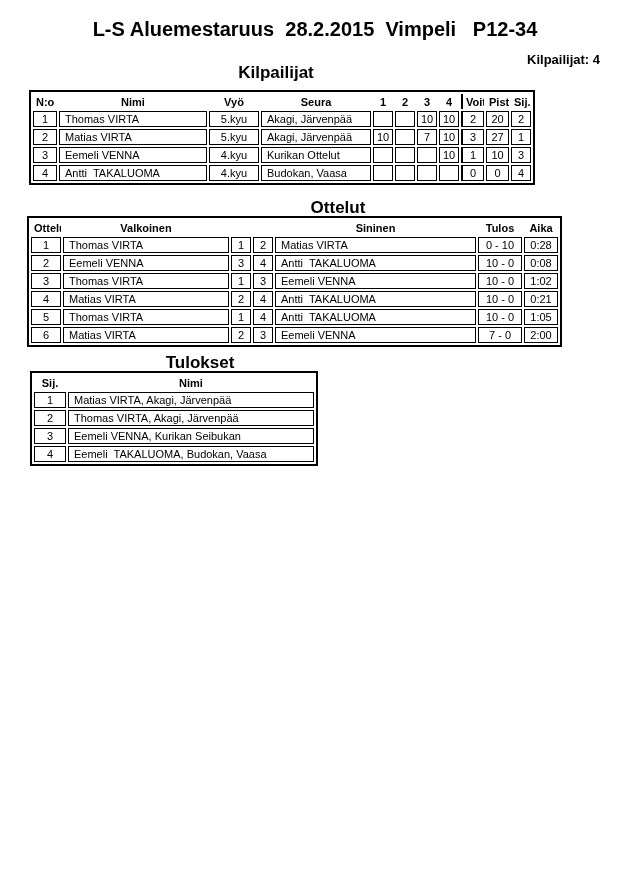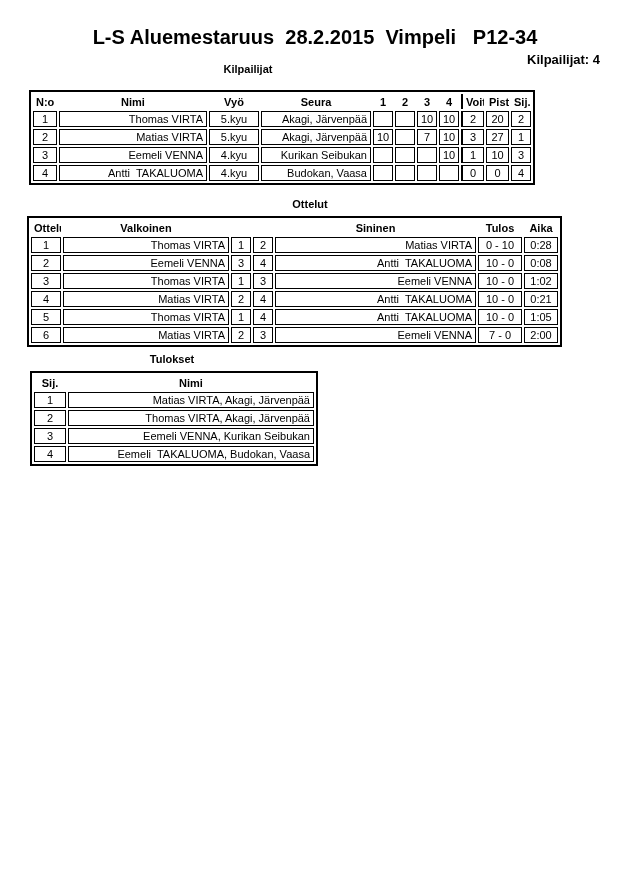--- a/index.html
+++ b/index.html
@@ -5,32 +5,32 @@
   html,body{margin:0;padding:0;}
   .page{
     position:relative;
     width:630px;height:891px;
     background:#ffffff;
     font-family:"Liberation Sans", sans-serif;
     color:#000;
     overflow:hidden;
   }
   .title{
-    position:absolute;top:26px;left:0;width:630px;
+    position:absolute;top:18px;left:0;width:630px;
     text-align:center;font-size:20px;font-weight:bold;
     white-space:pre;letter-spacing:0px;
   }
   .count{
     position:absolute;top:52px;right:30px;
     font-size:13px;font-weight:bold;
   }
   .sec-heading{
     position:absolute;
     transform:translateX(-50%);
-    font-size:11px;font-weight:bold;white-space:pre;
+    font-size:17px;font-weight:bold;white-space:pre;margin-left:28px;
   }
   #h-kilpailijat{top:63px;left:248px;}
   #h-ottelut{top:198px;left:310px;}
   #h-tulokset{top:353px;left:172px;}
 
   table.tbl{
     position:absolute;
     border-collapse:separate;
     border-spacing:2px;
     border:2px solid #000;
@@ -56,21 +56,21 @@
     height:15px;
     text-align:center;
     margin-left:8px;
   }
   .tbl td{
     border:1px solid #000;
     height:16px;
     text-align:center;
   }
   .tbl th.al, .tbl td.al{text-align:left;}
-  .tbl td.al{padding-left:5px;text-align:right;}
+  .tbl td.al{padding-left:5px;}
   .gl{border-left:2px solid #000 !important;}
 </style>
 </head>
 <body>
 
 <div class="page">
 
   <div class="title">L-S Aluemestaruus  28.2.2015  Vimpeli   P12-34</div>
   <div class="count">Kilpailijat: 4</div>
 
@@ -127,21 +127,21 @@
       <td>7</td>
       <td>10</td>
       <td class="gl">3</td>
       <td>27</td>
       <td>1</td>
     </tr>
     <tr>
       <td>3</td>
       <td class="al">Eemeli VENNA</td>
       <td>4.kyu</td>
-      <td class="al">Kurikan Seibukan</td>
+      <td class="al">Kurikan Ottelut</td>
       <td></td>
       <td></td>
       <td></td>
       <td>10</td>
       <td class="gl">1</td>
       <td>10</td>
       <td>3</td>
     </tr>
     <tr>
       <td>4</td>

